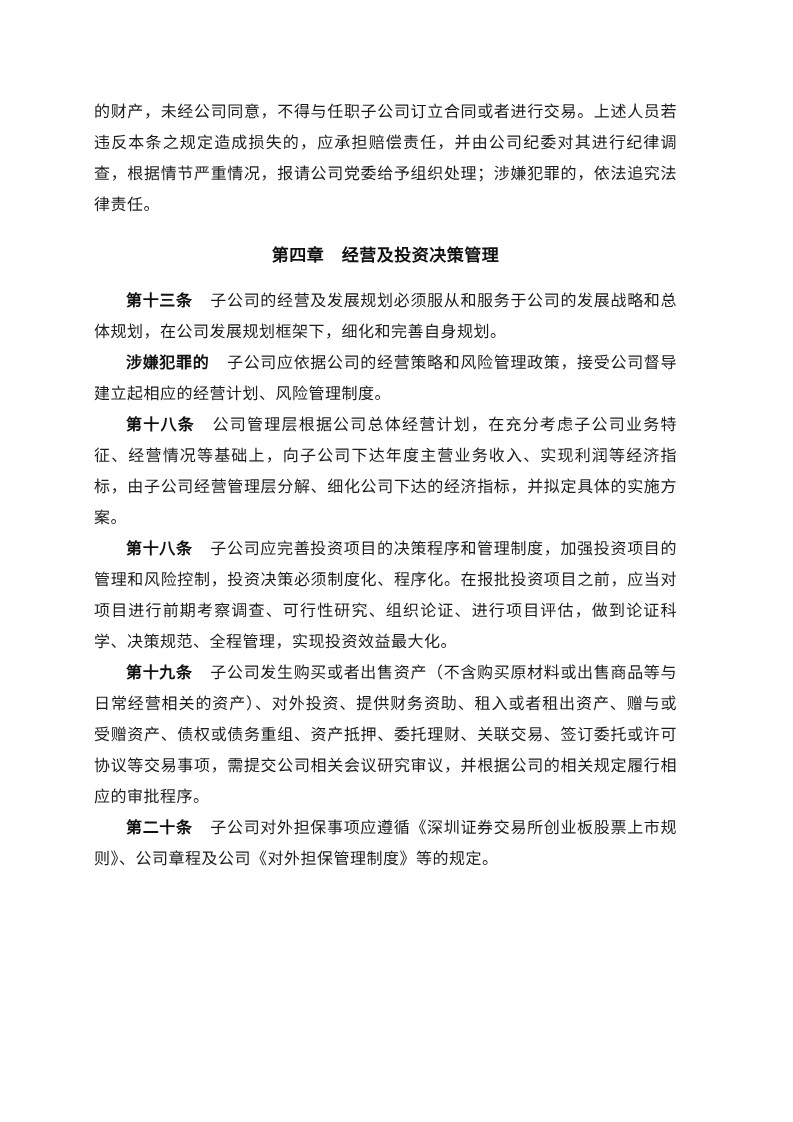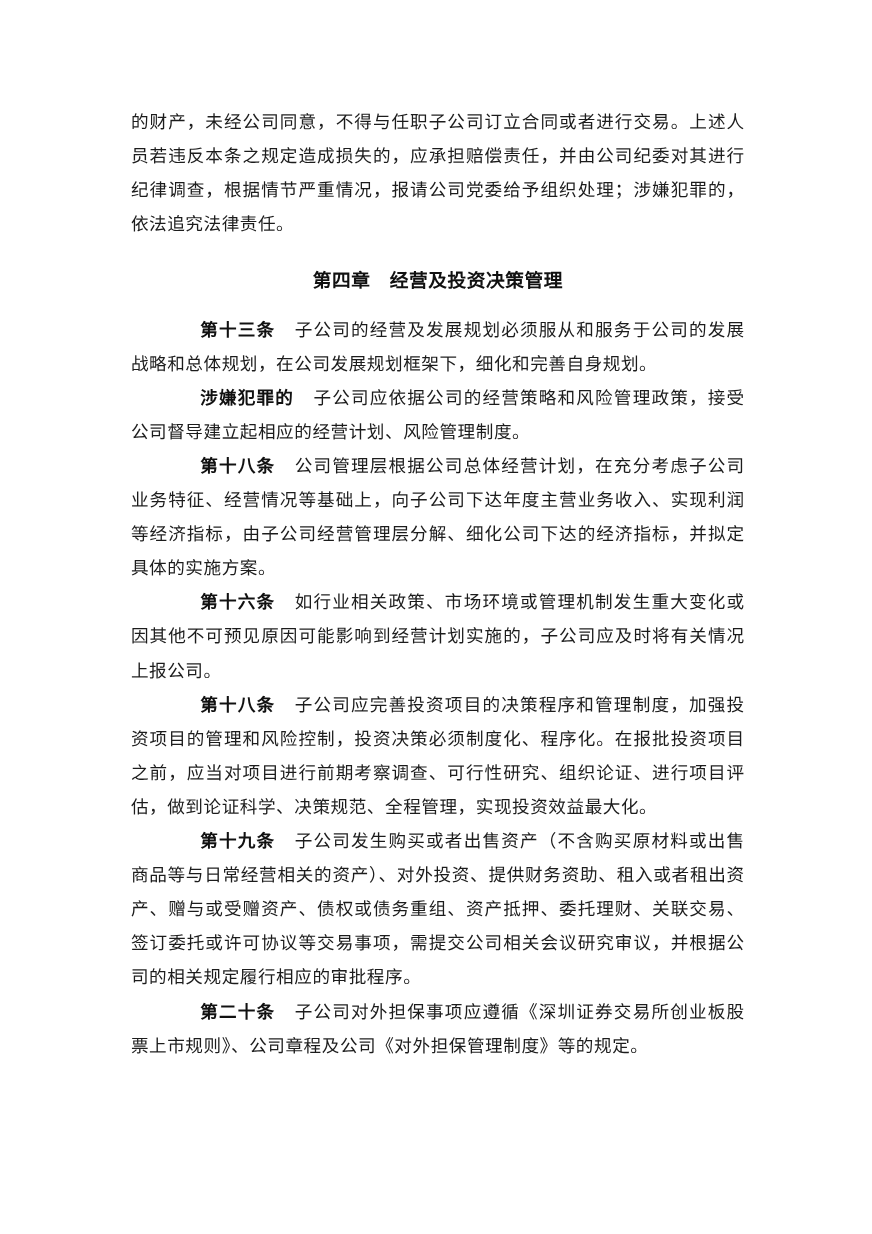--- a/index.html
+++ b/index.html
@@ -10,37 +10,36 @@
     position: relative;
     font-family: "Liberation Serif", "DejaVu Serif", serif;
     color: #1c1c1c;
   }
   .page {
     position: absolute;
     top: 0; left: 0;
     width: 793px;
     height: 1122px;
     background: #ffffff;
-    padding: 96px 116px 40px 119px;
+    padding: 96px 116px 40px 94px;
     overflow: hidden;
   }
   .para {
     font-size: 16px;
     line-height: 31px;
     text-align: justify;
     text-justify: inter-ideograph;
     text-indent: 2em;
     letter-spacing: 0.5px;
   }
   .para.no-indent { text-indent: 0; }
   .article-num {
     font-weight: 700;
     color: #111111;
     margin-right: 1.1em;
-    margin-left: 31px;
   }
   .chapter-heading {
     font-size: 17px;
     font-weight: 700;
     color: #111111;
     text-align: center;
     line-height: 31px;
     margin-top: 20px;
     margin-bottom: 14px;
     letter-spacing: 0.5px;
@@ -54,21 +53,20 @@
   <p class="para no-indent">的财产，未经公司同意，不得与任职子公司订立合同或者进行交易。上述人员若违反本条之规定造成损失的，应承担赔偿责任，并由公司纪委对其进行纪律调查，根据情节严重情况，报请公司党委给予组织处理；涉嫌犯罪的，依法追究法律责任。</p>
 
   <h2 class="chapter-heading">第四章　经营及投资决策管理</h2>
 
   <p class="para"><span class="article-num">第十三条</span><span>子公司的经营及发展规划必须服从和服务于公司的发展战略和总体规划，在公司发展规划框架下，细化和完善自身规划。</span></p>
 
   <p class="para"><span class="article-num">涉嫌犯罪的</span><span>子公司应依据公司的经营策略和风险管理政策，接受公司督导建立起相应的经营计划、风险管理制度。</span></p>
 
   <p class="para"><span class="article-num">第十八条</span><span>公司管理层根据公司总体经营计划，在充分考虑子公司业务特征、经营情况等基础上，向子公司下达年度主营业务收入、实现利润等经济指标，由子公司经营管理层分解、细化公司下达的经济指标，并拟定具体的实施方案。</span></p>
 
-  <p class="para"><span class="article-num">第十六条</span><span>如行业相关政策、市场环境或管理机制发生重大变化或因其他不可预见原因可能影响到经营计划实施的，子公司应及时将有关情况上报公司。</span></p>
 
 
   <p class="para"><span class="article-num">第十八条</span><span>子公司应完善投资项目的决策程序和管理制度，加强投资项目的管理和风险控制，投资决策必须制度化、程序化。在报批投资项目之前，应当对项目进行前期考察调查、可行性研究、组织论证、进行项目评估，做到论证科学、决策规范、全程管理，实现投资效益最大化。</span></p>
 
   <p class="para"><span class="article-num">第十九条</span><span>子公司发生购买或者出售资产（不含购买原材料或出售商品等与日常经营相关的资产）、对外投资、提供财务资助、租入或者租出资产、赠与或受赠资产、债权或债务重组、资产抵押、委托理财、关联交易、签订委托或许可协议等交易事项，需提交公司相关会议研究审议，并根据公司的相关规定履行相应的审批程序。</span></p>
 
   <p class="para"><span class="article-num">第二十条</span><span>子公司对外担保事项应遵循《深圳证券交易所创业板股票上市规则》、公司章程及公司《对外担保管理制度》等的规定。</span></p>
 
 </div>
 

